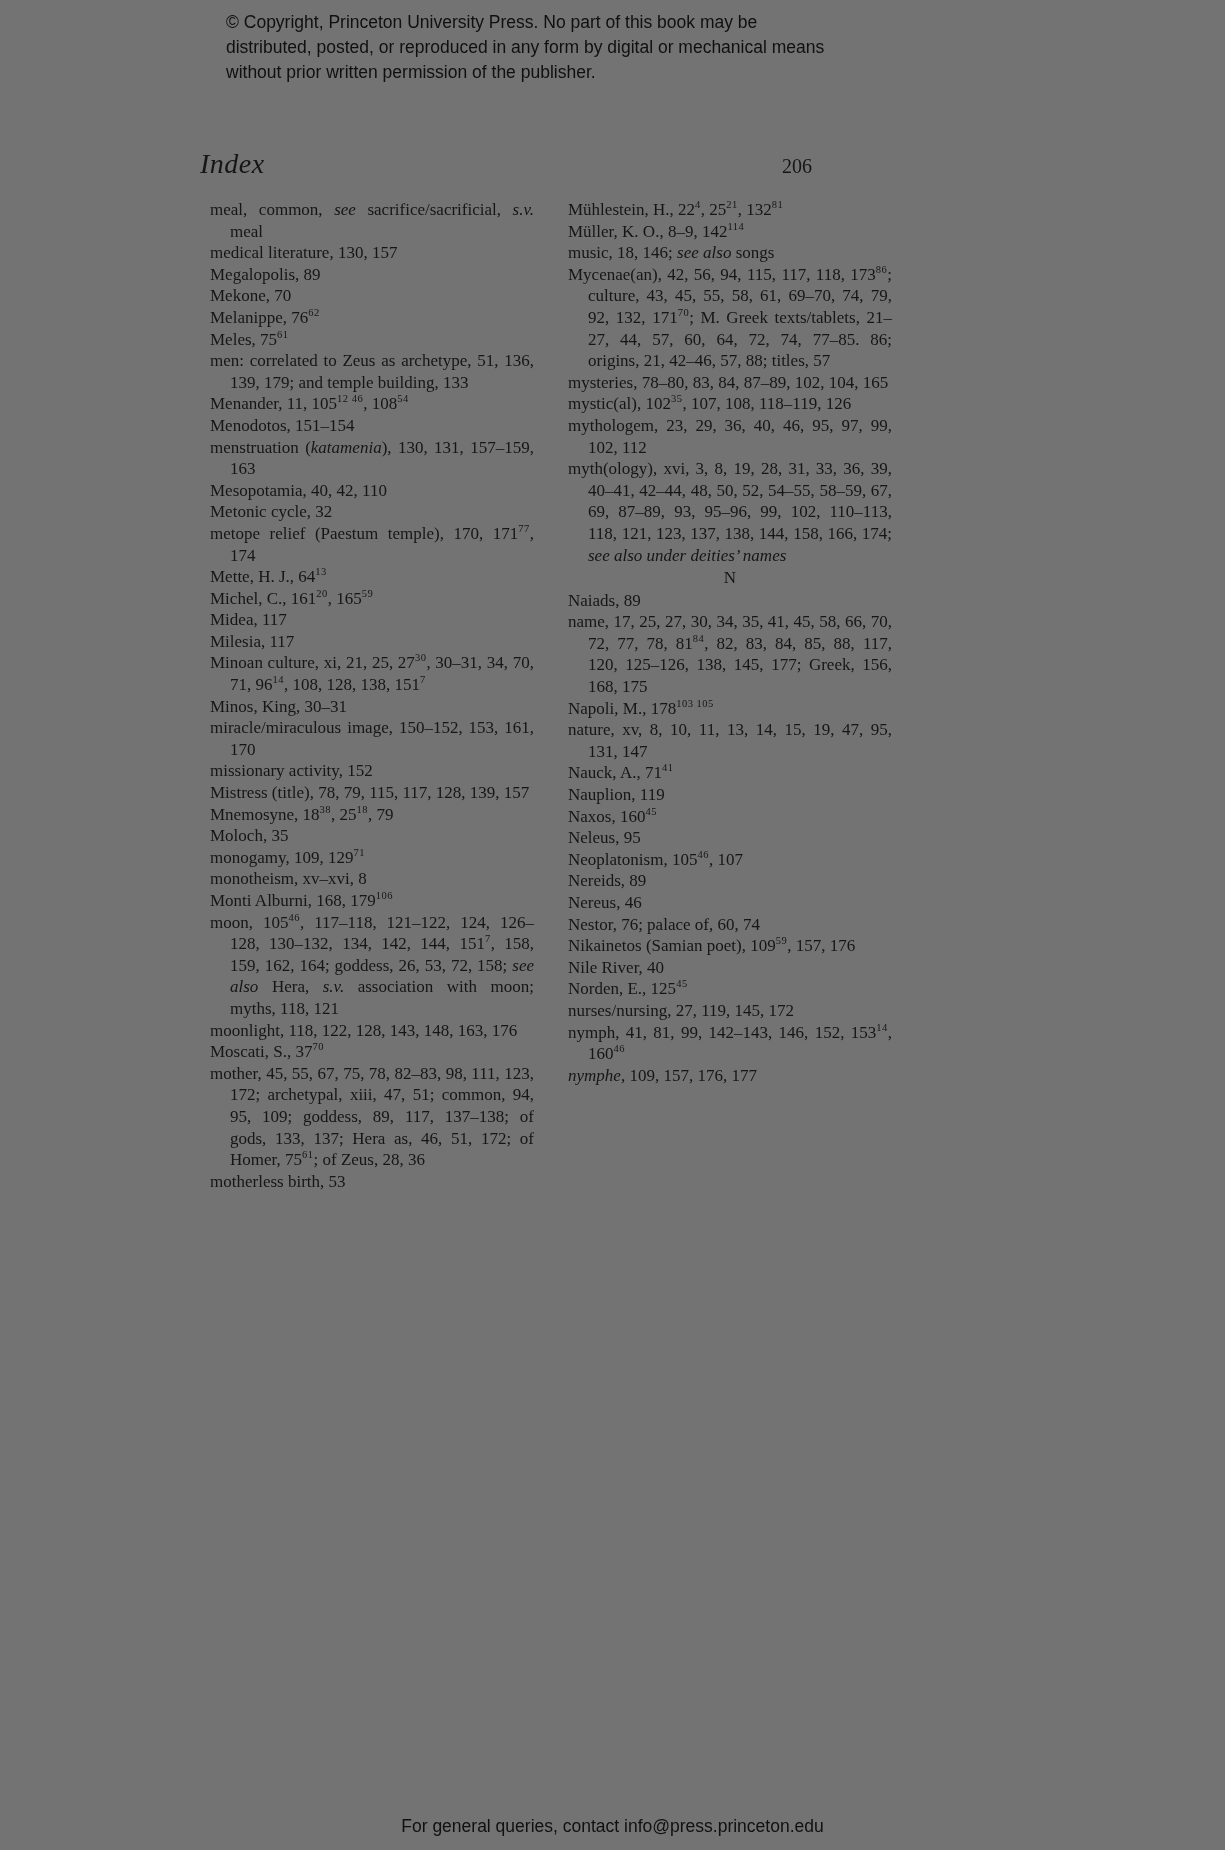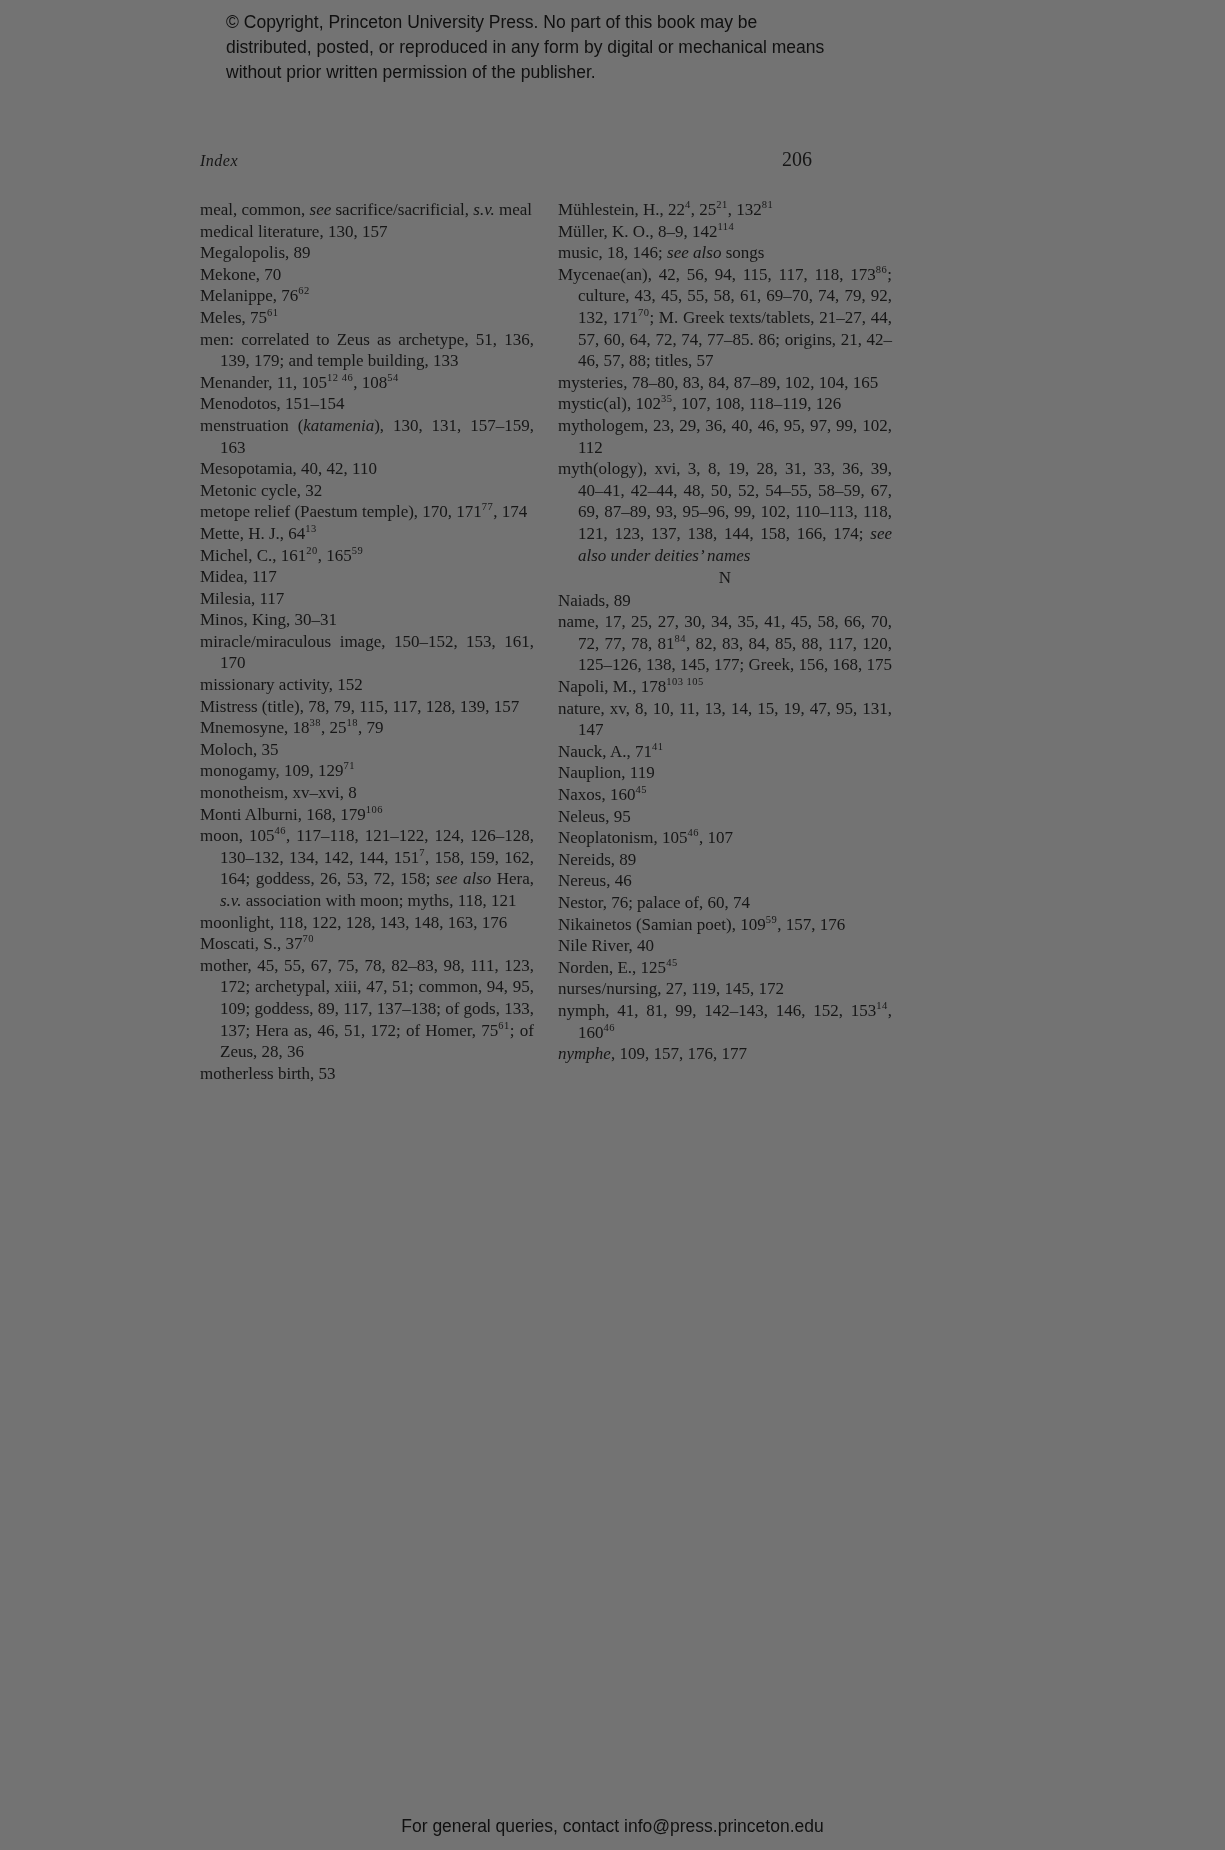--- a/index.html
+++ b/index.html
@@ -15,32 +15,33 @@
     position:absolute;left:226px;top:10px;width:600px;
     font-family:"Liberation Sans",sans-serif;
     font-size:17.5px;line-height:25px;
     color:#101010;
   }
   .page-header{
     position:absolute;left:200px;top:148px;width:612px;
     display:flex;justify-content:space-between;align-items:baseline;
     font-family:"Liberation Serif",serif;
   }
-  .index-title{font-style:italic;font-size:16px;letter-spacing:0.5px;text-align:center;}
+  .index-title{font-style:italic;font-size:28px;letter-spacing:0.5px;text-align:center;}
   .page-number{font-size:20px;}
   .columns{
     position:absolute;left:200px;top:199px;width:692px;
     display:flex;gap:24px;
   }
   .column{
     width:334px;
     font-family:"Liberation Serif",serif;
     font-size:17px;
     line-height:21.6px;
     text-align:justify;
+    margin-left:10px;
   }
   .entry{
     padding-left:20px;
     text-indent:-20px;
   }
   .section-heading{
     text-align:center;
     text-indent:0;
     padding:1px 0;
     font-size:17px;
@@ -83,20 +84,21 @@
         <div class="entry">Menander, 11, 105<sup>12 46</sup>, 108<sup>54</sup></div>
         <div class="entry">Menodotos, 151–154</div>
         <div class="entry">menstruation (<i>katamenia</i>), 130, 131, 157–159, 163</div>
         <div class="entry">Mesopotamia, 40, 42, 110</div>
         <div class="entry">Metonic cycle, 32</div>
         <div class="entry">metope relief (Paestum temple), 170, 171<sup>77</sup>, 174</div>
         <div class="entry">Mette, H. J., 64<sup>13</sup></div>
         <div class="entry">Michel, C., 161<sup>20</sup>, 165<sup>59</sup></div>
         <div class="entry">Midea, 117</div>
         <div class="entry">Milesia, 117</div>
+        <div class="entry">Minoan culture, xi, 21, 25, 27<sup>30</sup>, 30–31, 34, 70, 71, 96<sup>14</sup>, 108, 128, 138, 151<sup>7</sup></div>
         <div class="entry">Minos, King, 30–31</div>
         <div class="entry">miracle/miraculous image, 150–152, 153, 161, 170</div>
         <div class="entry">missionary activity, 152</div>
         <div class="entry">Mistress (title), 78, 79, 115, 117, 128, 139, 157</div>
         <div class="entry">Mnemosyne, 18<sup>38</sup>, 25<sup>18</sup>, 79</div>
         <div class="entry">Moloch, 35</div>
         <div class="entry">monogamy, 109, 129<sup>71</sup></div>
         <div class="entry">monotheism, xv–xvi, 8</div>
         <div class="entry">Monti Alburni, 168, 179<sup>106</sup></div>
         <div class="entry">moon, 105<sup>46</sup>, 117–118, 121–122, 124, 126–128, 130–132, 134, 142, 144, 151<sup>7</sup>, 158, 159, 162, 164; goddess, 26, 53, 72, 158; <i>see also</i> Hera, <i>s.v.</i> association with moon; myths, 118, 121</div>

